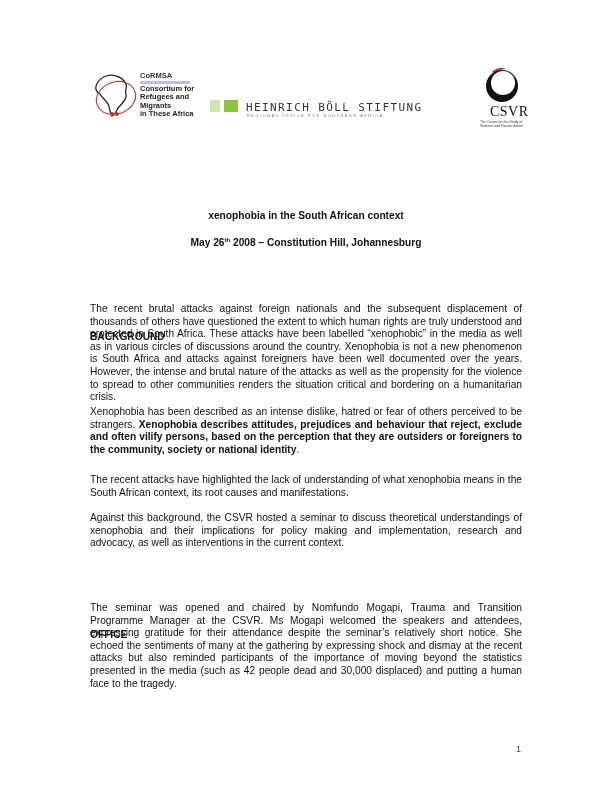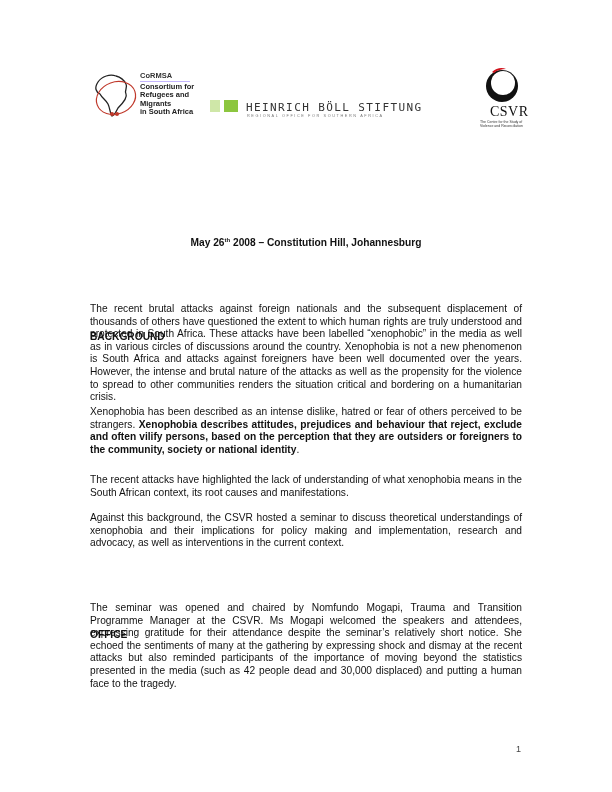--- a/index.html
+++ b/index.html
@@ -1,20 +1,20 @@
 <!DOCTYPE html>
 <html><head>
 <meta charset="utf-8">
 <style>
   html, body { margin:0; padding:0; background:#ffffff; }
   body { width:612px; height:792px; position:relative; overflow:hidden;
          font-family:"Liberation Sans", sans-serif; color:#111; }
   .logo-corsma { position:absolute; left:88px; top:68px; width:132px; height:52px; }
   .corsma-text { position:absolute; left:52px; top:4px; font-size:7.5px; line-height:8.5px; color:#222; font-weight:bold; }
-  .corsma-title { color:#333; border-bottom:1px solid #c4b5fd; display:inline-block; padding-right:18px; margin-bottom:1px; }
+  .corsma-title { color:#333; border-bottom:3px solid #c4b5fd; display:inline-block; padding-right:18px; margin-bottom:1px; }
   .hbs { position:absolute; left:210px; top:100px; height:20px; width:260px; }
   .hbs-sq1 { position:absolute; left:0; top:0; width:10px; height:12px; background:#cfe7a8; }
   .hbs-sq2 { position:absolute; left:14px; top:0; width:14px; height:12px; background:#8cc63f; }
   .hbs-name { position:absolute; left:36px; top:1px; font-family:"DejaVu Sans Mono", monospace; font-size:11px; letter-spacing:1.4px; color:#333; white-space:nowrap; }
   .hbs-sub { position:absolute; left:37px; top:14px; font-size:3.8px; letter-spacing:1.6px; color:#777; white-space:nowrap; }
   .csvr { position:absolute; left:478px; top:66px; width:50px; height:70px; }
   .csvr-name { position:absolute; left:12px; top:38px; font-family:"Liberation Serif", serif; font-size:14px; letter-spacing:0.5px; color:#111; }
   .csvr-tag { position:absolute; left:2px; top:54px; font-size:3.5px; line-height:4px; color:#333; width:44px; }
   .center { position:absolute; left:90px; width:432px; text-align:center; font-weight:bold; font-size:10.2px; line-height:12.5px; }
   .heading { position:absolute; left:90px; font-weight:bold; font-size:10.2px;margin-top:48px; }
@@ -30,21 +30,21 @@
   <svg width="52" height="52" viewBox="0 0 52 52" style="position:absolute;left:0;top:0">
     <path d="M10 14 C14 8 22 6 28 8 C32 9 36 12 38 16 C40 20 36 22 38 26 C40 30 34 36 30 40 C28 44 26 48 24 48 C22 46 22 40 20 36 C18 32 14 30 12 26 C8 24 6 20 10 14 Z" fill="none" stroke="#222" stroke-width="1.3"></path>
     <ellipse cx="28" cy="30" rx="20" ry="16" fill="none" stroke="#c0392b" stroke-width="1.2" transform="rotate(-20 28 30)"></ellipse>
     <circle cx="24" cy="46" r="2" fill="#c0392b"></circle>
     <circle cx="29" cy="46" r="2" fill="#c0392b"></circle>
   </svg>
   <div class="corsma-text">
     <span class="corsma-title">CoRMSA</span><br>
     <span>Consortium for</span><br>
     <span>Refugees and Migrants</span><br>
-    <span>in South Africa</span>
+    <span>in These Africa</span>
   </div>
 </div>
 
 <div class="hbs">
   <div class="hbs-sq1"></div>
   <div class="hbs-sq2"></div>
   <div class="hbs-name">HEINRICH BÖLL STIFTUNG</div>
   <div class="hbs-sub">REGIONAL OFFICE FOR SOUTHERN AFRICA</div>
 </div>
 
@@ -57,20 +57,21 @@
   <div class="csvr-name">CSVR</div>
   <div class="csvr-tag">The Centre for the Study of Violence and Reconciliation</div>
 </div>
 
 <div class="center" style="top:156px">
   <br>
 </div>
 
 <div class="center" style="top:197px">
   <br>
+  <span>xenophobia in the South African context</span>
 </div>
 
 <div class="center" style="top:237px">
   <span>May 26</span><sup>th</sup><span> 2008 – Constitution Hill, Johannesburg</span>
 </div>
 
 <div class="heading" style="top:283px">BACKGROUND</div>
 
 <p class="para" style="top:303px">The recent brutal attacks against foreign nationals and the subsequent displacement of thousands of others have questioned the extent to which human rights are truly understood and protected in South Africa.  These attacks have been labelled “xenophobic” in the media as well as in various circles of discussions around the country. Xenophobia is not a new phenomenon is South Africa and attacks against foreigners have been well documented over the years.  However, the intense and brutal nature of the attacks as well as the propensity for the violence to spread to other communities renders the situation critical and bordering on a humanitarian crisis.</p>
 

